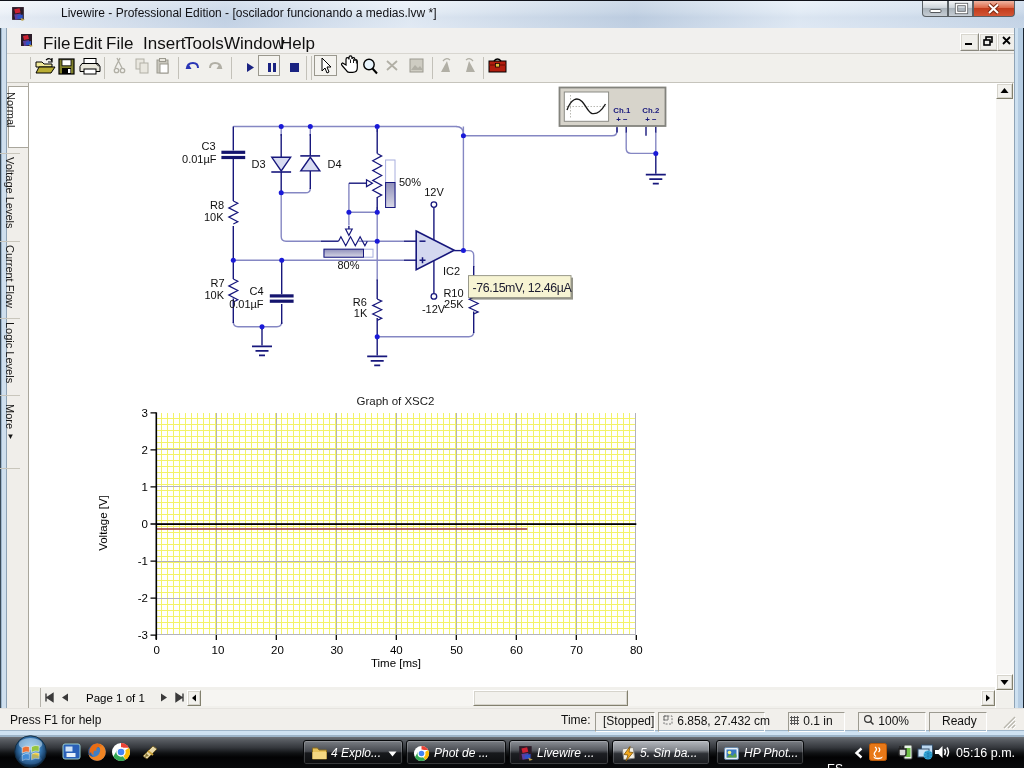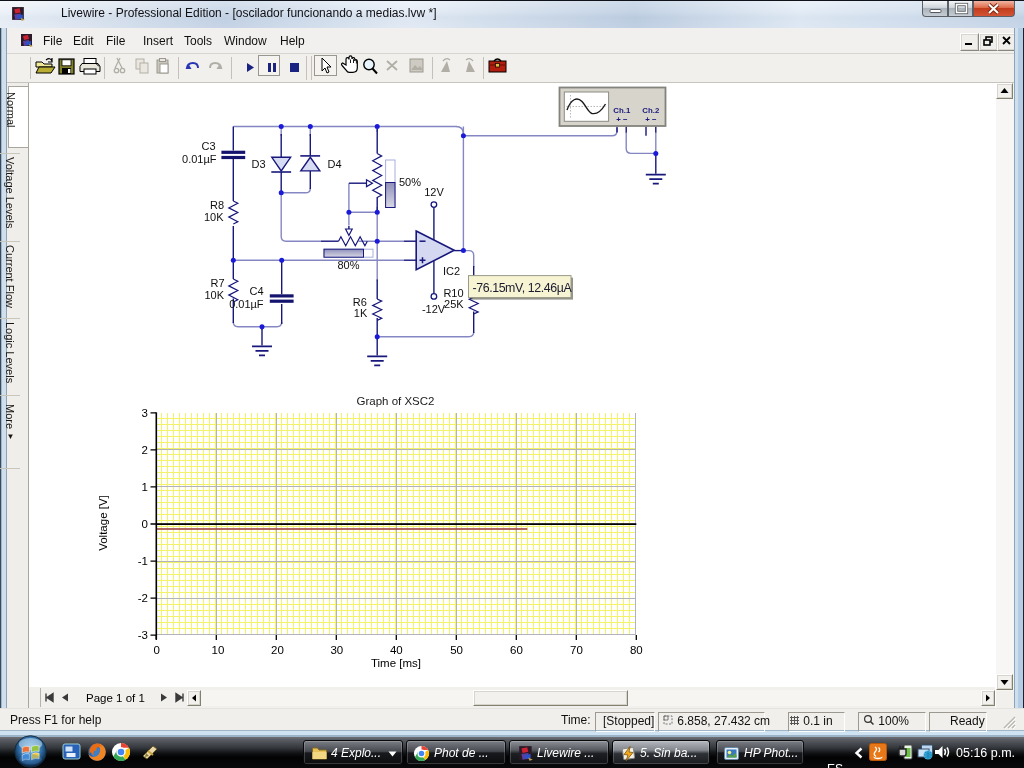--- a/index.html
+++ b/index.html
@@ -13,21 +13,21 @@
 #titlebar .streaks{position:absolute;left:0;top:0;width:100%;height:100%;
  background:linear-gradient(90deg,rgba(255,255,255,.55) 0%,rgba(180,197,218,.35) 22%,rgba(244,248,252,.5) 40%,rgba(173,192,214,.45) 62%,rgba(236,243,250,.55) 78%,rgba(186,204,224,.4) 100%);}
 #titletext{left:33px;top:6px;font-size:12px;color:#101014;white-space:nowrap;margin-left:28px;}
 
 .capbtn{position:absolute;top:1px;height:15.5px;border:1px solid #5a6065;border-top:none;box-sizing:border-box;}
 #btnmin{left:922px;width:25.5px;border-radius:0 0 0 4px;background:linear-gradient(180deg,#f4f6f8 0%,#cdd4da 45%,#aab3bb 50%,#c6cdd4 100%);}
 #btnmax{left:947.5px;width:25px;background:linear-gradient(180deg,#f4f6f8 0%,#cdd4da 45%,#aab3bb 50%,#c6cdd4 100%);}
 #btncls{left:972.5px;width:42.5px;border-radius:0 0 4px 0;background:linear-gradient(180deg,#f0b5a2 0%,#dd6a4a 45%,#c33c1c 50%,#d25535 100%);}
 
 #menubar{left:7px;top:28px;width:1010px;height:26px;background:#f1f0ee;border-bottom:1px solid #d8d6d0;box-sizing:border-box;}
-.menuitem{position:absolute;top:34px;font-size:12px;color:#101010;}
+.menuitem{position:absolute;top:34px;font-size:17px;color:#101010;}
 .mdibtn{position:absolute;top:5px;width:17px;height:16px;background:#f0efeb;border:1px solid #fff;border-right-color:#8a887e;border-bottom-color:#8a887e;box-shadow:0 0 0 1px #d8d6ce inset;text-align:center;}
 
 #toolbar{left:7px;top:54px;width:1010px;height:29px;background:#f1f0ec;border-bottom:1px solid #c6c4bc;box-sizing:border-box;}
 
 #frameL{left:0;top:28px;width:7px;height:708px;background:linear-gradient(90deg,#3a4a58 0 1px,#9fb6cc 1px 2px,#cfdfee 2px 6px,#8fa3b5 6px 7px);}
 #frameR{left:1014px;top:28px;width:10px;height:708px;background:linear-gradient(90deg,#8fa3b5 0 1px,#cde0f0 1px 4px,#b5cce2 4px 9px,#1a2430 9px 10px);}
 #frameB{left:0;top:730px;width:1024px;height:7px;background:linear-gradient(180deg,#9fb6ca 0 1px,#cfe2f2 1px 5px,#9db4c8 5px 7px);}
 
 #tabstrip{left:7px;top:83px;width:22px;height:626px;background:#f0eeea;border-right:1px solid #a9a69c;box-sizing:border-box;}
 .vtab{position:absolute;left:0;width:21px;text-align:center;font-size:11px;color:#151515;}
@@ -458,21 +458,21 @@
             <path d="M1,2.5 h9 M1,5.5 h9 M1,8.5 h9 M2.5,1 v9 M5.5,1 v9 M8.5,1 v9"></path>
           </g>
         </svg>
       0.1 in</div>
     <div class="sfield" style="left:858px;width:68px;padding-left:4px;">
       <svg width="12" height="12" viewBox="0 0 12 12" style="vertical-align:-1px;" xmlns="http://www.w3.org/2000/svg">
           <circle cx="5" cy="5" r="3.4" fill="none" stroke="#333" stroke-width="1.2"></circle>
           <path d="M7.5,7.5 l3,3" stroke="#333" stroke-width="1.5"></path>
         </svg>
       100%</div>
-    <div class="sfield" style="left:929px;width:58px;padding-left:20px;">Ready</div>
+    <div class="sfield" style="left:929px;width:58px;padding-left:12px;">Ready</div>
     <svg class="abs" style="left:1002px;top:6px;" width="14" height="14" viewBox="0 0 14 14" xmlns="http://www.w3.org/2000/svg">
         <g stroke="#b9b7ad" stroke-width="1.4">
           <path d="M13,2 L2,13 M13,6 L6,13 M13,10 L10,13"></path>
         </g>
         <g stroke="#fff" stroke-width="1">
           <path d="M14,3 L3,14 M14,7 L7,14 M14,11 L11,14"></path>
         </g>
       </svg>
   </div>
 

